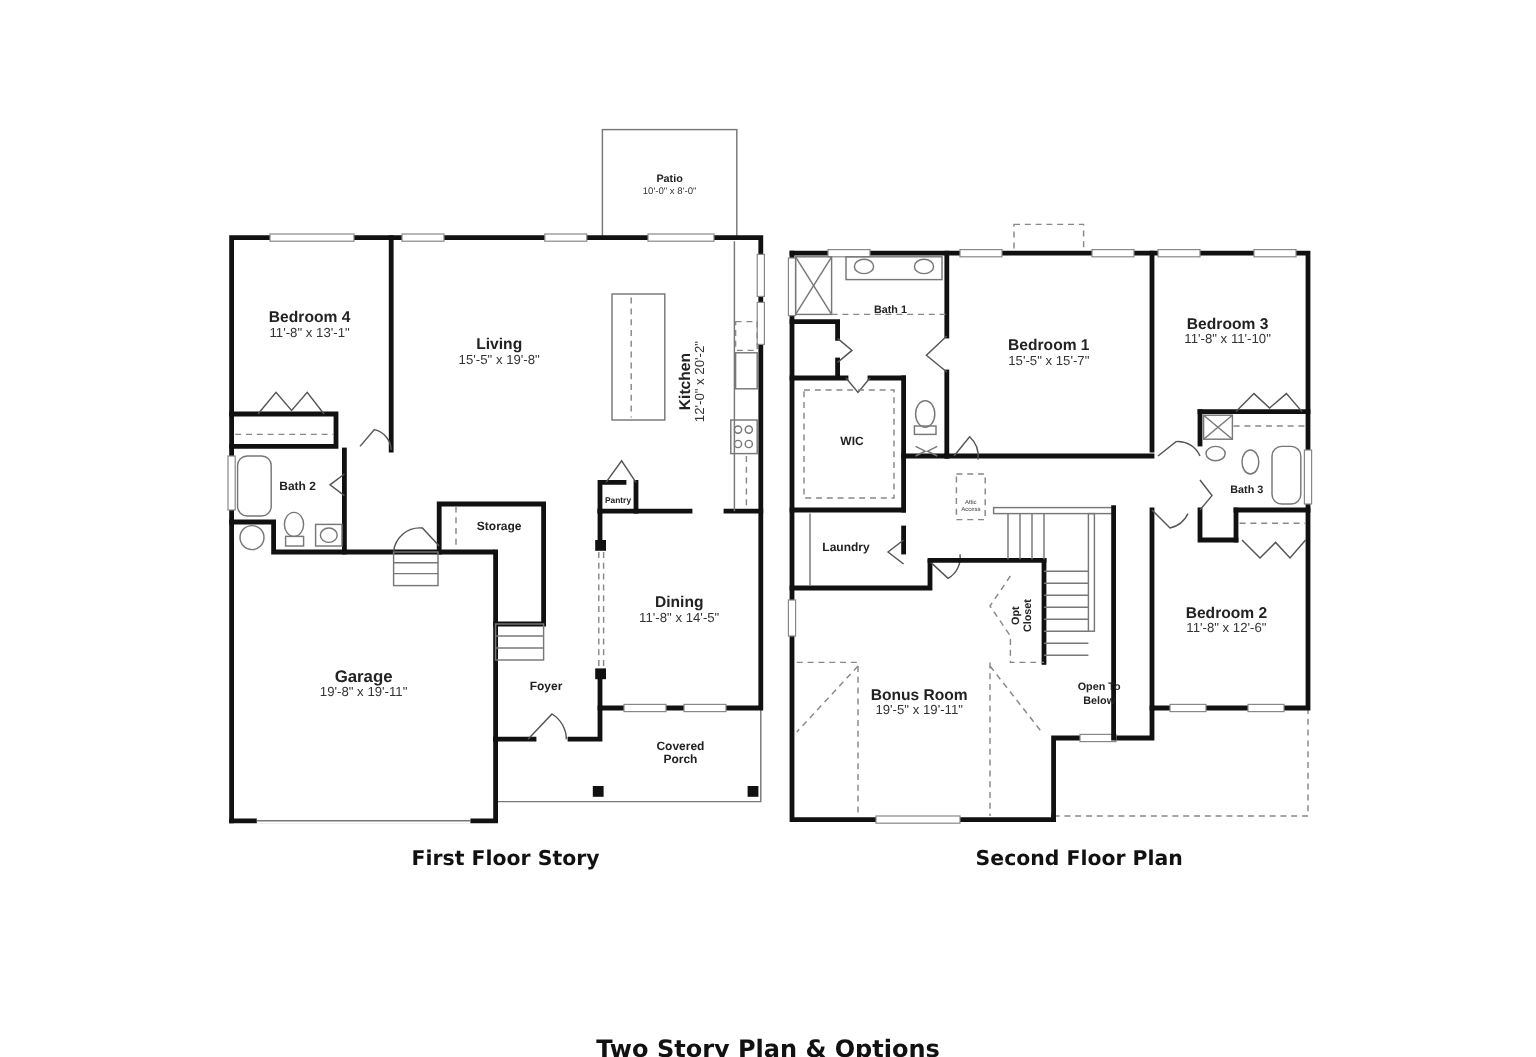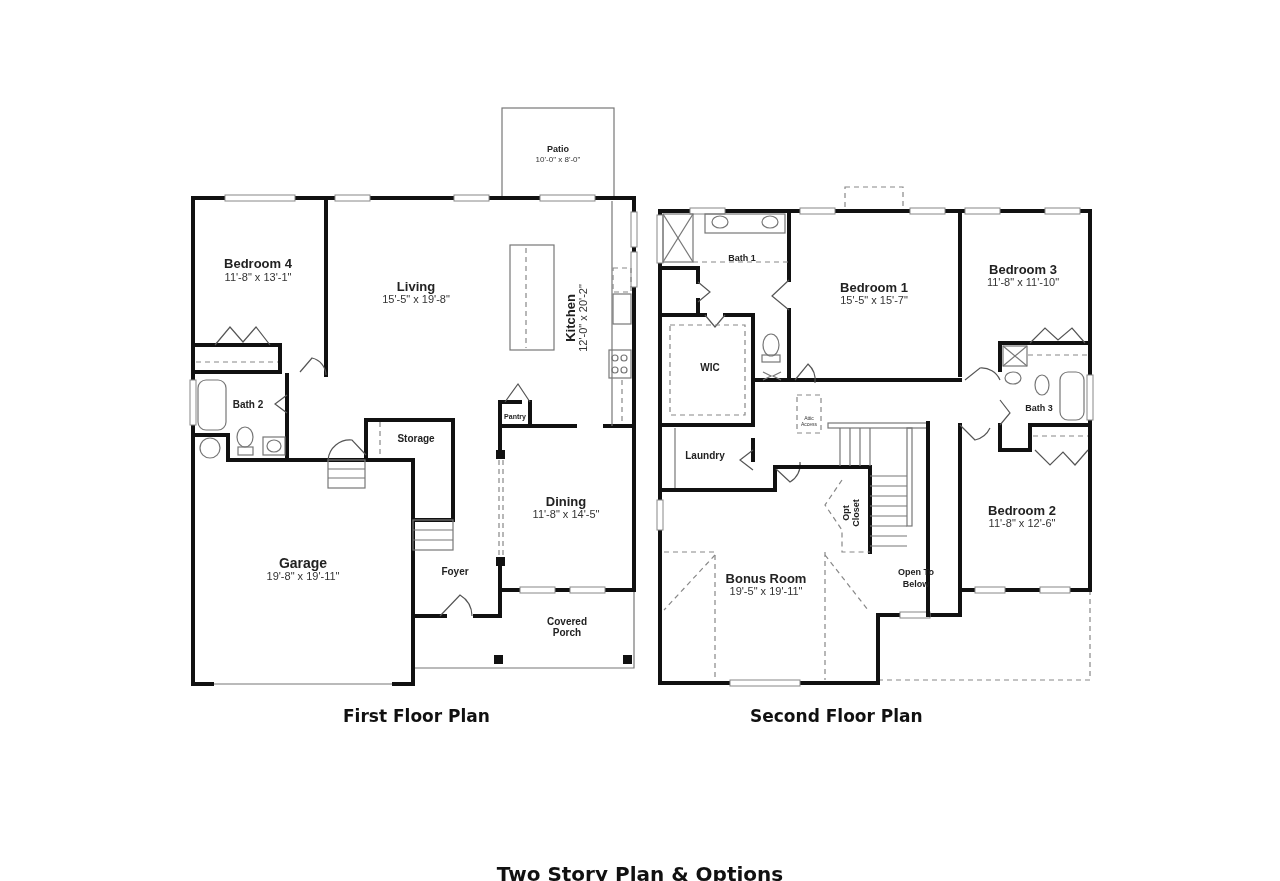--- a/index.html
+++ b/index.html
@@ -258,15 +258,15 @@
     <text class="rdim" x="1022" y="527" font-size="11">11'-8" x 12'-6"</text>
 
     <text class="rname" x="766" y="583" font-size="13">Bonus Room</text>
     <text class="rdim" x="766" y="595" font-size="11">19'-5" x 19'-11"</text>
 
     <text class="rname" x="916" y="575" font-size="9">Open To</text>
     <text class="rname" x="916" y="587" font-size="9">Below</text>
   </g>
 </svg>
 
-<div class="caption" style="left:343px; top:706px;">First Floor Plan</div>
-<div class="caption" style="left:750px; top:706px;">Second Floor Plan</div>
+<div class="caption" style="left:343px; top:706px;">First Floor Story</div>
+<div class="caption" style="left:813px; top:706px;">Second Floor Plan</div>
 <div class="footer">Two Story Plan &amp; Options</div>
 
 </body></html>

